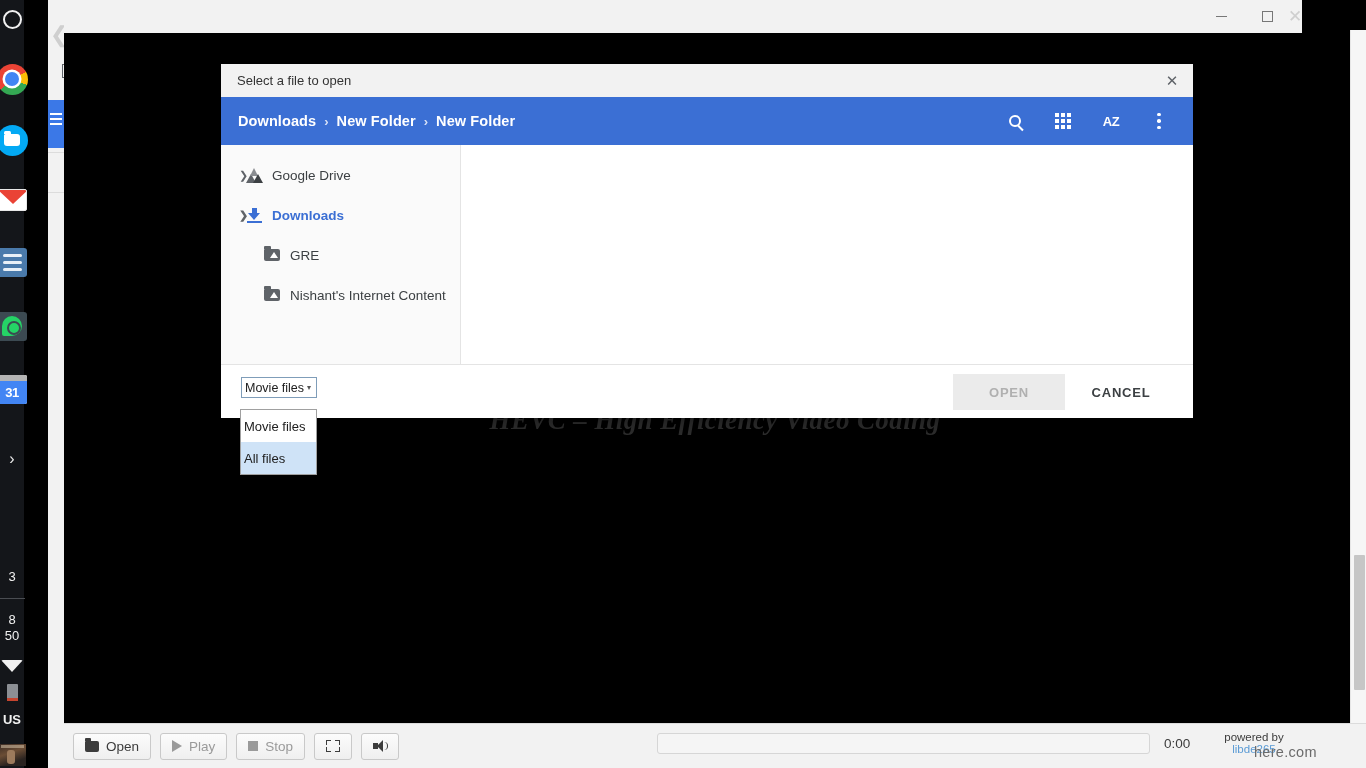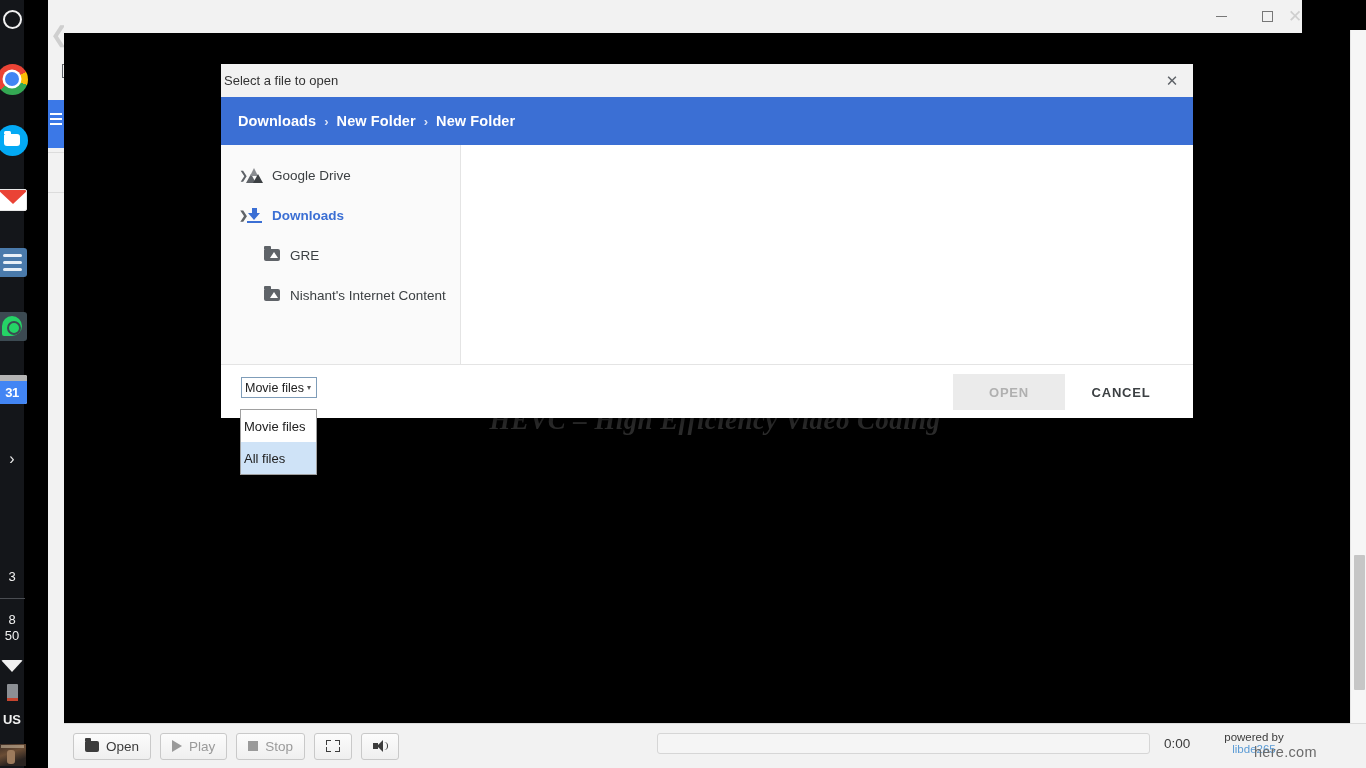--- a/index.html
+++ b/index.html
@@ -135,21 +135,21 @@
   
   .right-scroll { position:absolute; left:1350px; top:30px; width:16px; height:693px; background:#f6f6f6; border-left:1px solid #e6e6e6; }
   .right-scroll .thumb { position:absolute; left:3px; top:525px; width:11px; height:135px; background:#c6c6c6; border-radius:1px; }
   .black-gap { position:absolute; left:1302px; top:0; width:48px; height:723px; background:#000; }
 
   
   .dialog {
     position:absolute; left:221px; top:64px; width:972px; height:354px;
     background:#fff; box-shadow:0 3px 14px rgba(0,0,0,.35);
   }
-  .dlg-title { height:33px; background:#f2f2f2; display:flex; align-items:center; padding-left:3px; font-size:13px; color:#333; position:relative; }
+  .dlg-title { height:33px; background:#f2f2f2; display:flex; align-items:center; padding-left:16px; font-size:13px; color:#333; position:relative; }
   .dlg-close { position:absolute; right:0; top:0; width:42px; height:33px; display:flex; align-items:center; justify-content:center; color:#5f6368; font-size:15px; }
 
   .dlg-header { height:48px; background:#3b6fd4; display:flex; align-items:center; padding-left:17px; }
   .crumbs { display:flex; align-items:center; gap:8px; flex:1; }
   .crumb { color:#fff; font-size:14.5px; font-weight:bold; letter-spacing:.1px; }
   .crumb-sep { color:#d7e1f7; font-size:13px; font-weight:bold; }
   .hdr-actions { display:flex; align-items:center; padding-right:10px; }
   .hdr-btn { width:48px; height:48px; display:flex; align-items:center; justify-content:center; }
   .mag { width:12px; height:12px; border:2px solid #fff; border-radius:50%; position:relative; }
   .mag::after { content:""; position:absolute; right:-5px; bottom:-4px; width:7px; height:2px; background:#fff; transform:rotate(45deg); }
@@ -381,20 +381,48 @@
     </div>
 
     <div class="dlg-header">
       <div class="crumbs">
         <span class="crumb">Downloads</span>
         <span class="crumb-sep">›</span>
         <span class="crumb">New Folder</span>
         <span class="crumb-sep">›</span>
         <span class="crumb">New Folder</span>
       </div>
+      <div class="hdr-actions">
+        <div class="hdr-btn">
+            <span class="mag"></span>
+          </div>
+        <div class="hdr-btn">
+            <span class="grid9">
+              <i></i>
+              <i></i>
+              <i></i>
+              <i></i>
+              <i></i>
+              <i></i>
+              <i></i>
+              <i></i>
+              <i></i>
+            </span>
+          </div>
+        <div class="hdr-btn">
+            <span class="azic">AZ</span>
+          </div>
+        <div class="hdr-btn">
+            <span class="dots3">
+              <i></i>
+              <i></i>
+              <i></i>
+            </span>
+          </div>
+      </div>
     </div>
 
     <div class="dlg-body">
 
       <div class="dlg-side">
         <div class="side-item">
           <span class="exp">❯</span>
           <span class="sicon">
               <span class="gd-ic">
                 <i></i>

